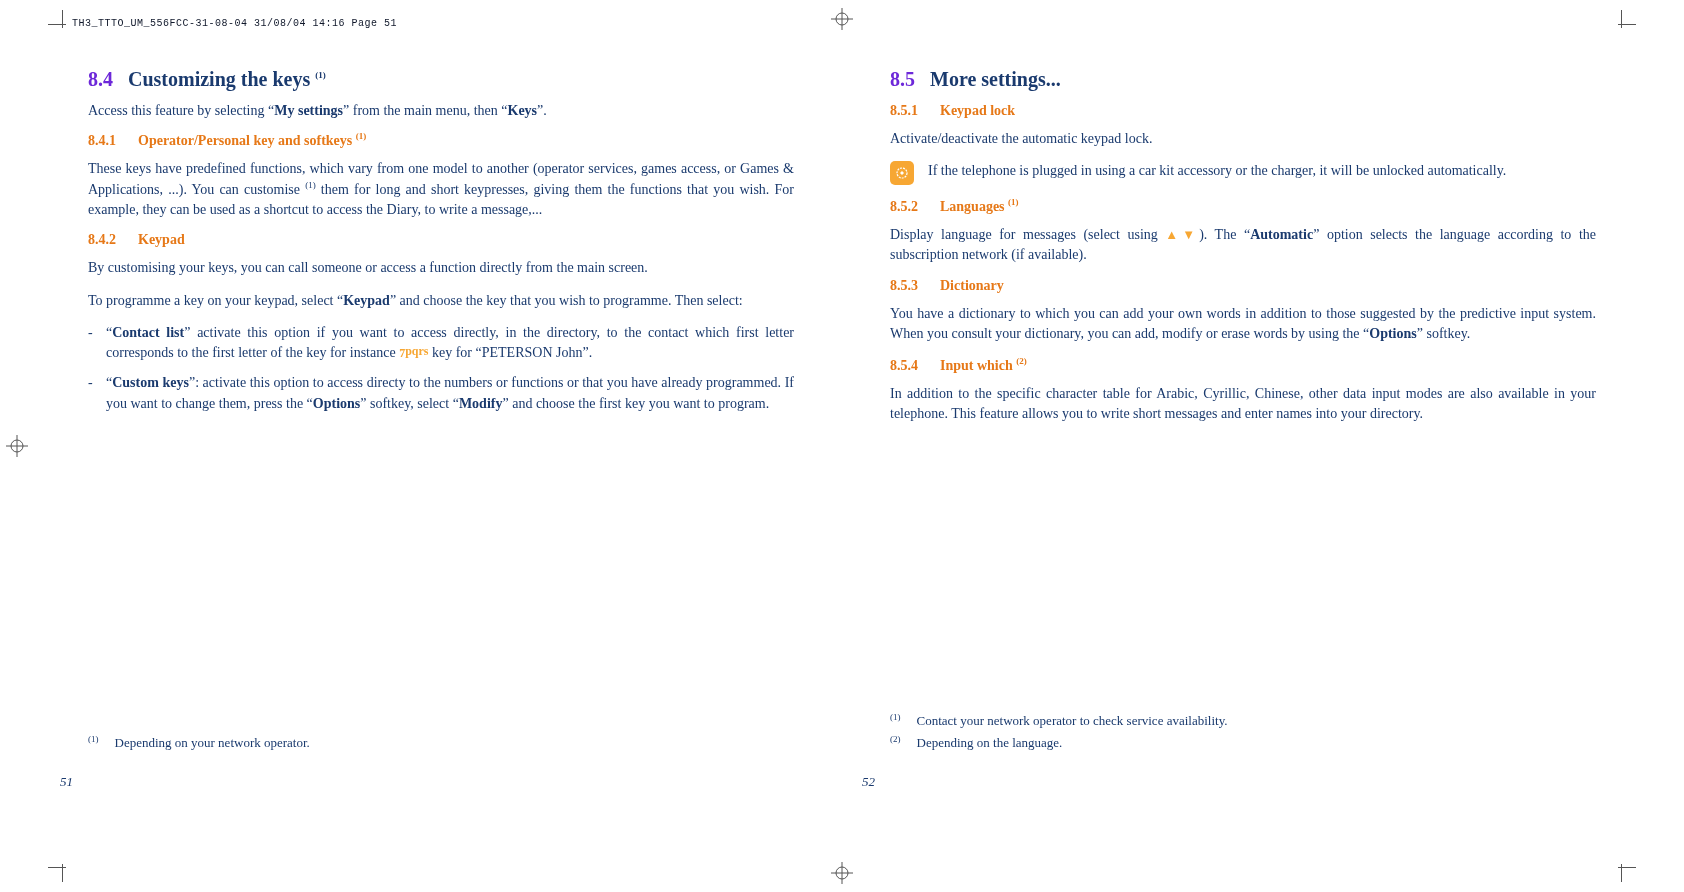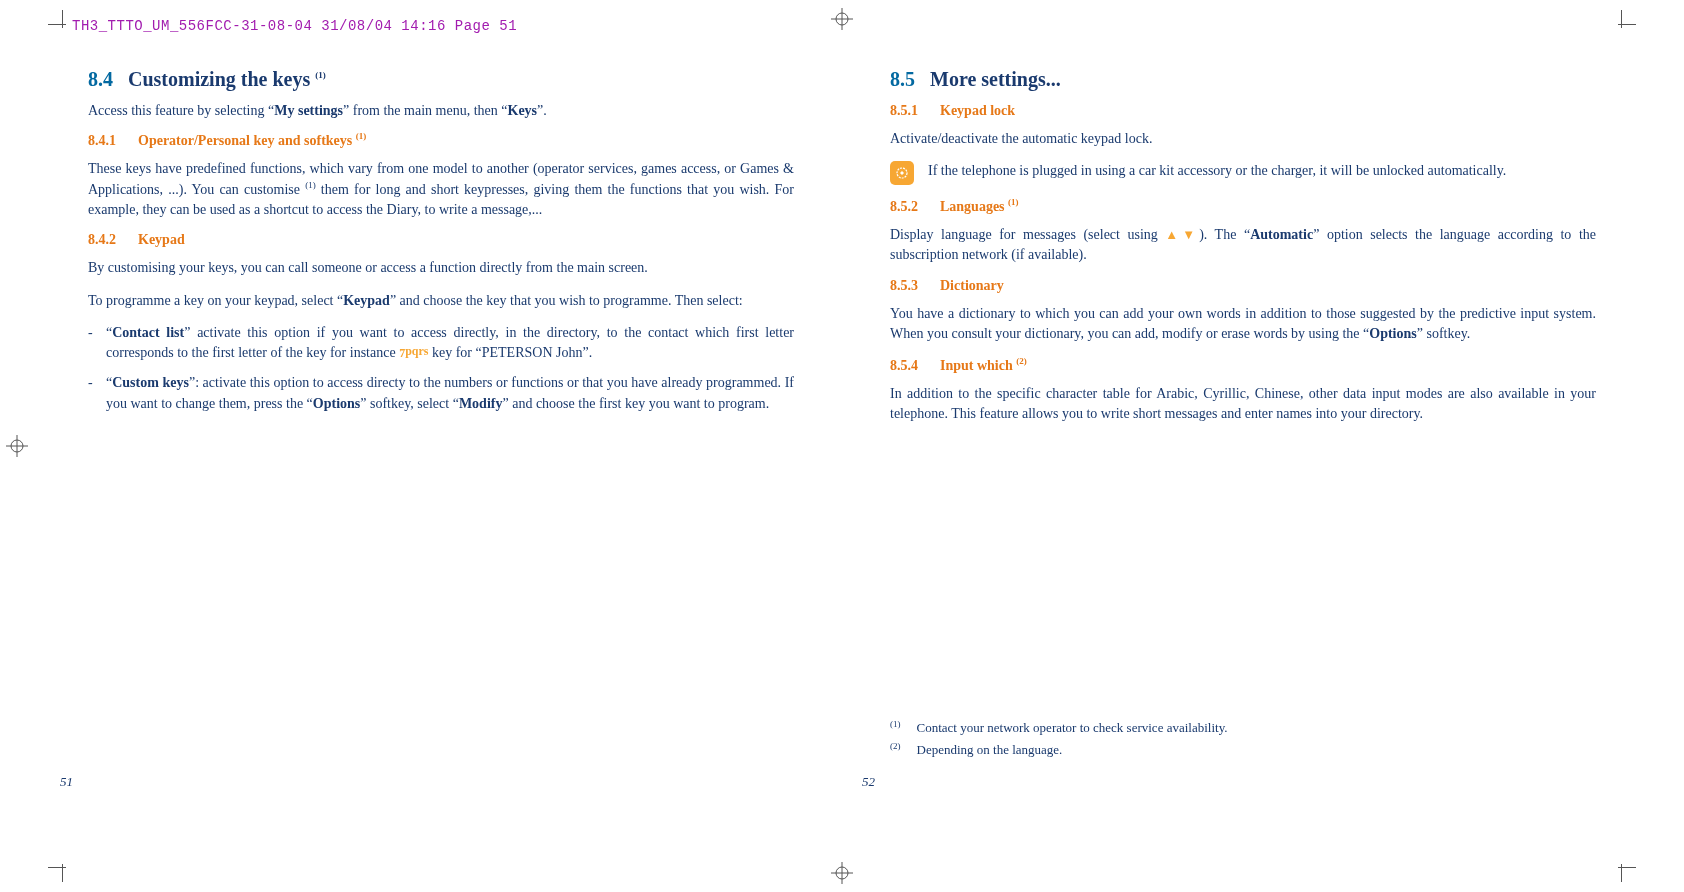--- a/index.html
+++ b/index.html
@@ -26,49 +26,49 @@
   .crop-mark-bot-right::after { content:''; position:absolute; bottom:14px; right:0; width:18px; height:1px; background:#555; }
   .register-top { position:absolute; top:8px; left:50%; transform:translateX(-50%); }
   .register-bot { position:absolute; bottom:8px; left:50%; transform:translateX(-50%); }
   .register { width:22px; height:22px; }
   .register svg { display:block; }
   .register-left { position:absolute; top:50%; left:6px; transform:translateY(-50%); }
   .header-line {
     position: absolute;
     top: 18px; left: 72px;
     font-family: "Courier New", monospace;
-    font-size: 14px;
-    color: #a21caf;
+    font-size: 10px;
+    color: #0f172a;
     letter-spacing: 0.5px;
   }
   .spread {
     display: flex;
     width: 100%;
     padding: 50px 60px 30px 60px;
     gap: 40px;
   }
   .page {
     flex: 1;
     padding: 18px 28px 0 28px;
     position: relative;
     min-height: 760px;
   }
   .sec-head { font-size: 20px; font-weight: bold; margin-bottom: 12px; }
-  .sec-num { color: #0369a1; }
+  .sec-num { color: #6d28d9; }
   .sec-title { color: #1a3a6e; }
   .intro { margin-bottom: 0; text-align: justify; }
   .sub-head { font-weight: bold; color: #e67817; margin: 12px 0 10px 0; }
   .sub-head .sub-num { margin-right: 22px; }
   .para { margin-bottom: 12px; text-align: justify; line-height: 1.45; }
   .bullet { display:flex; margin-bottom:10px; text-align: justify; line-height:1.45; }
   .bullet .dash { width:18px; flex-shrink:0; }
   .bullet .txt { flex:1; }
   b { font-weight: bold; }
   sup { font-size: 9px; vertical-align: super; }
-  .footnotes { position:absolute; bottom: 48px; left:28px; right:28px; }
+  .footnotes { position:absolute; bottom: 55px; left:28px; right:28px; }
   .fn { font-size: 13px; margin-bottom:4px; }
   .fn sup { margin-right: 16px; }
   .page-num { position:absolute; bottom: 20px; width:100%; left:0; font-size:13px;font-style:italic; }
   .icon-box {
     display:inline-flex; width:24px; height:24px; background:#f7a733;
     border-radius:5px; align-items:center; justify-content:center;
     color:#fff; font-size:14px; flex-shrink:0;
   }
   .info-row { display:flex; gap:14px; margin-bottom:12px; align-items:flex-start; }
   .info-row .txt { flex:1; text-align:justify; line-height:1.45; }
@@ -137,20 +137,23 @@
         <span>“</span><b>Contact list</b><span>” activate this option if you want to access directly, in the directory, to the contact which first letter corresponds to the first letter of the key for instance </span><span class="key-glyph"><span>7</span><span style="font-size:12px;vertical-align:top">pqrs</span></span><span> key for “PETERSON John”.</span>
       </div>
     </div>
     <div class="bullet">
       <div class="dash">-</div>
       <div class="txt">
         <span>“</span><b>Custom keys</b><span>”: activate this option to access directy to the numbers or functions or that you have already programmed. If you want to change them, press the “</span><b>Options</b><span>” softkey, select “</span><b>Modify</b><span>” and choose the first key you want to program.</span>
       </div>
     </div>
 
+    <div class="footnotes">
+      <div class="fn"><sup>(1)</sup><span>Depending on your network operator.</span></div>
+    </div>
     <div class="page-num">51</div>
   </div>
 
   <div class="page">
     <div class="sec-head">
       <span class="sec-num">8.5</span>
       <span>&nbsp;</span>
       <span class="sec-title">More settings...</span>
     </div>
     <div class="sub-head">

